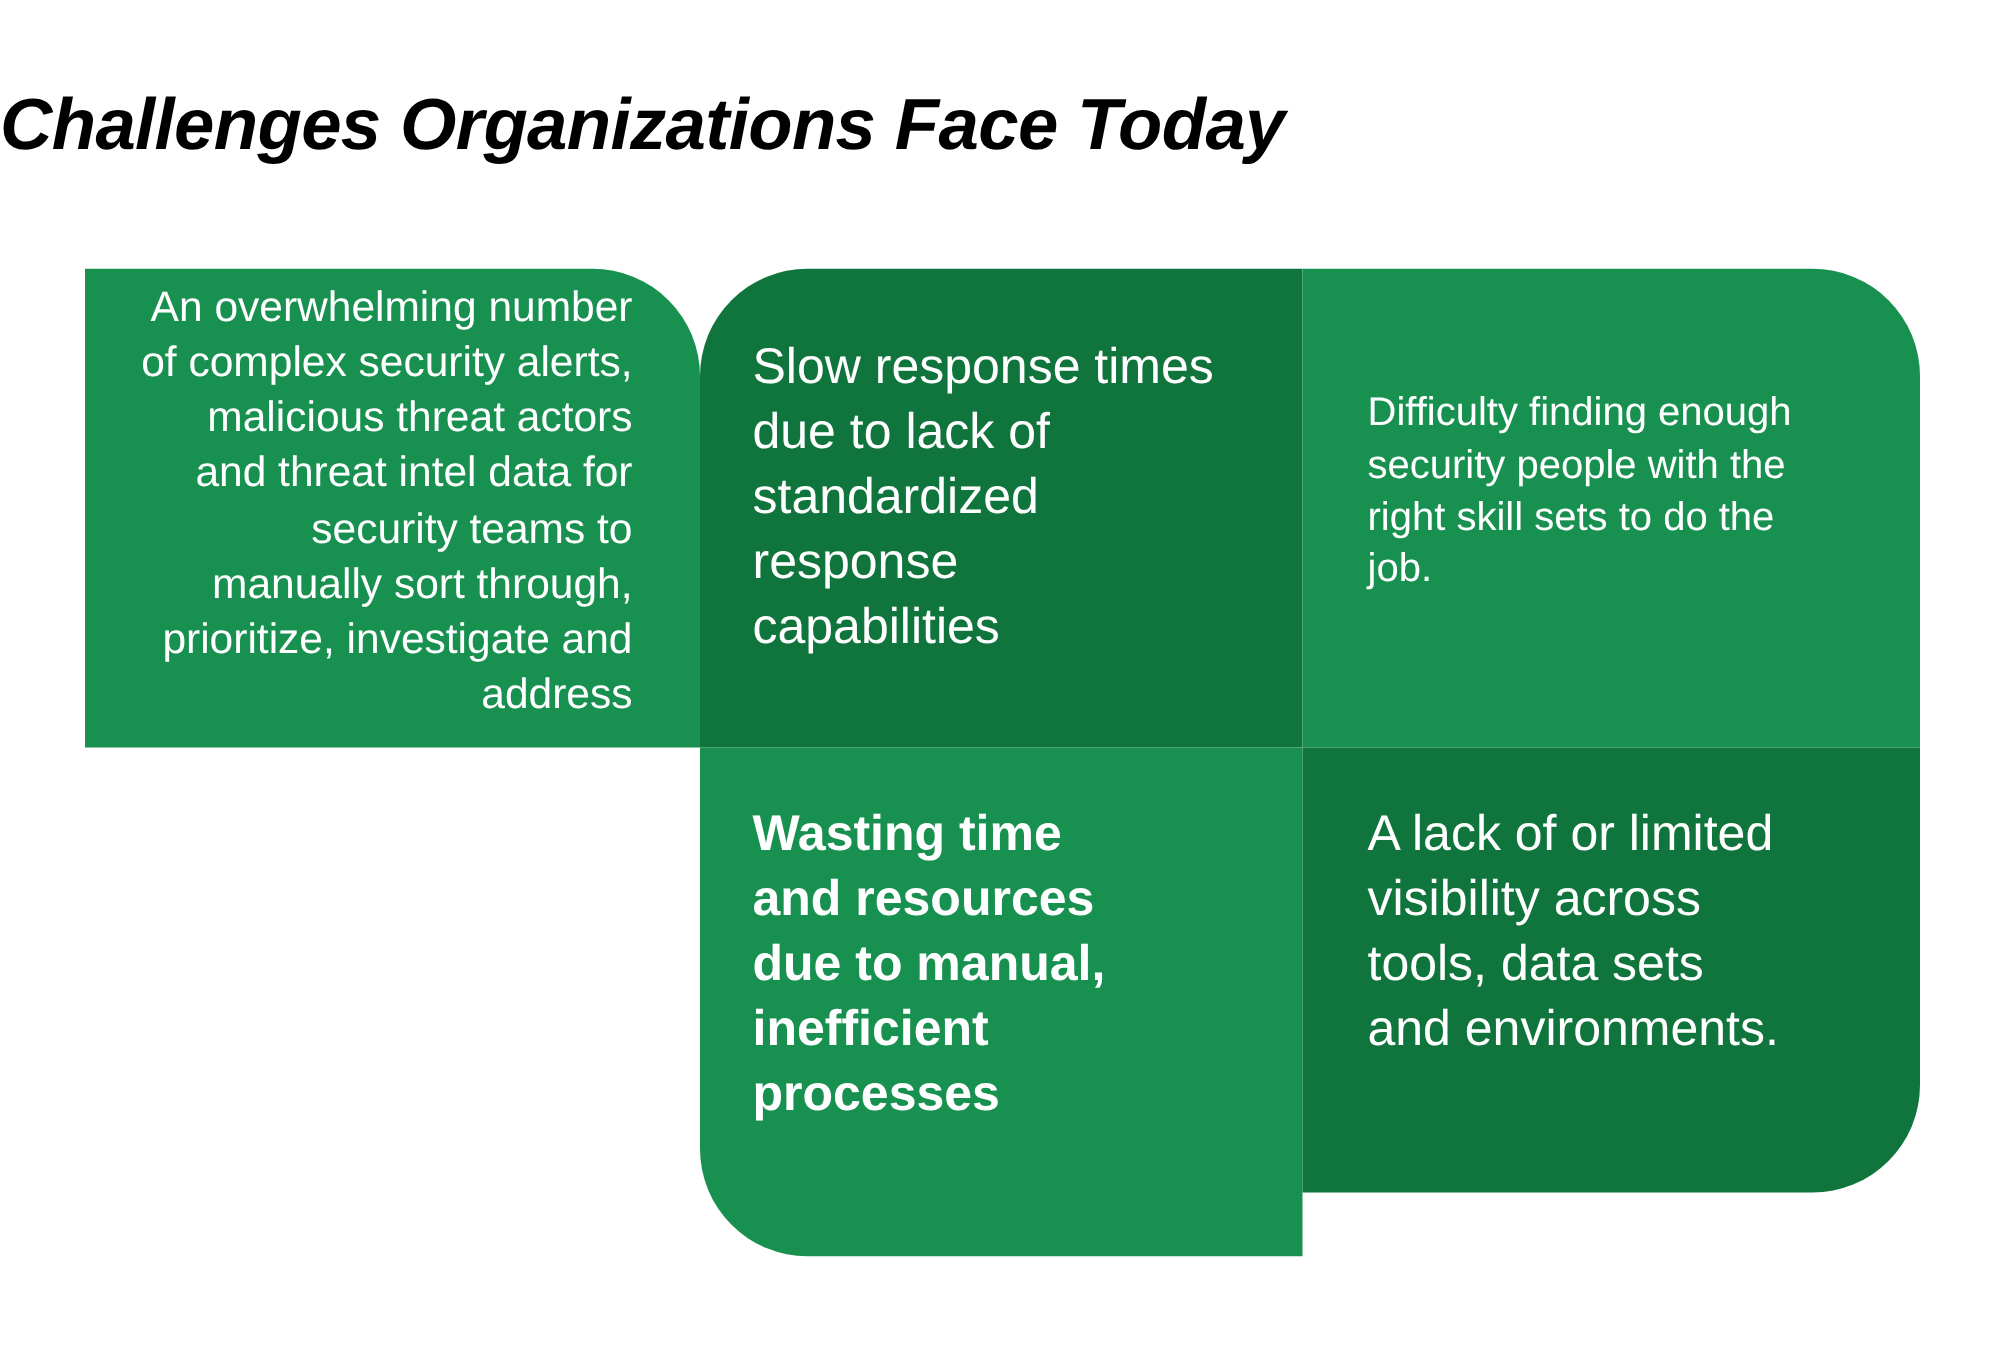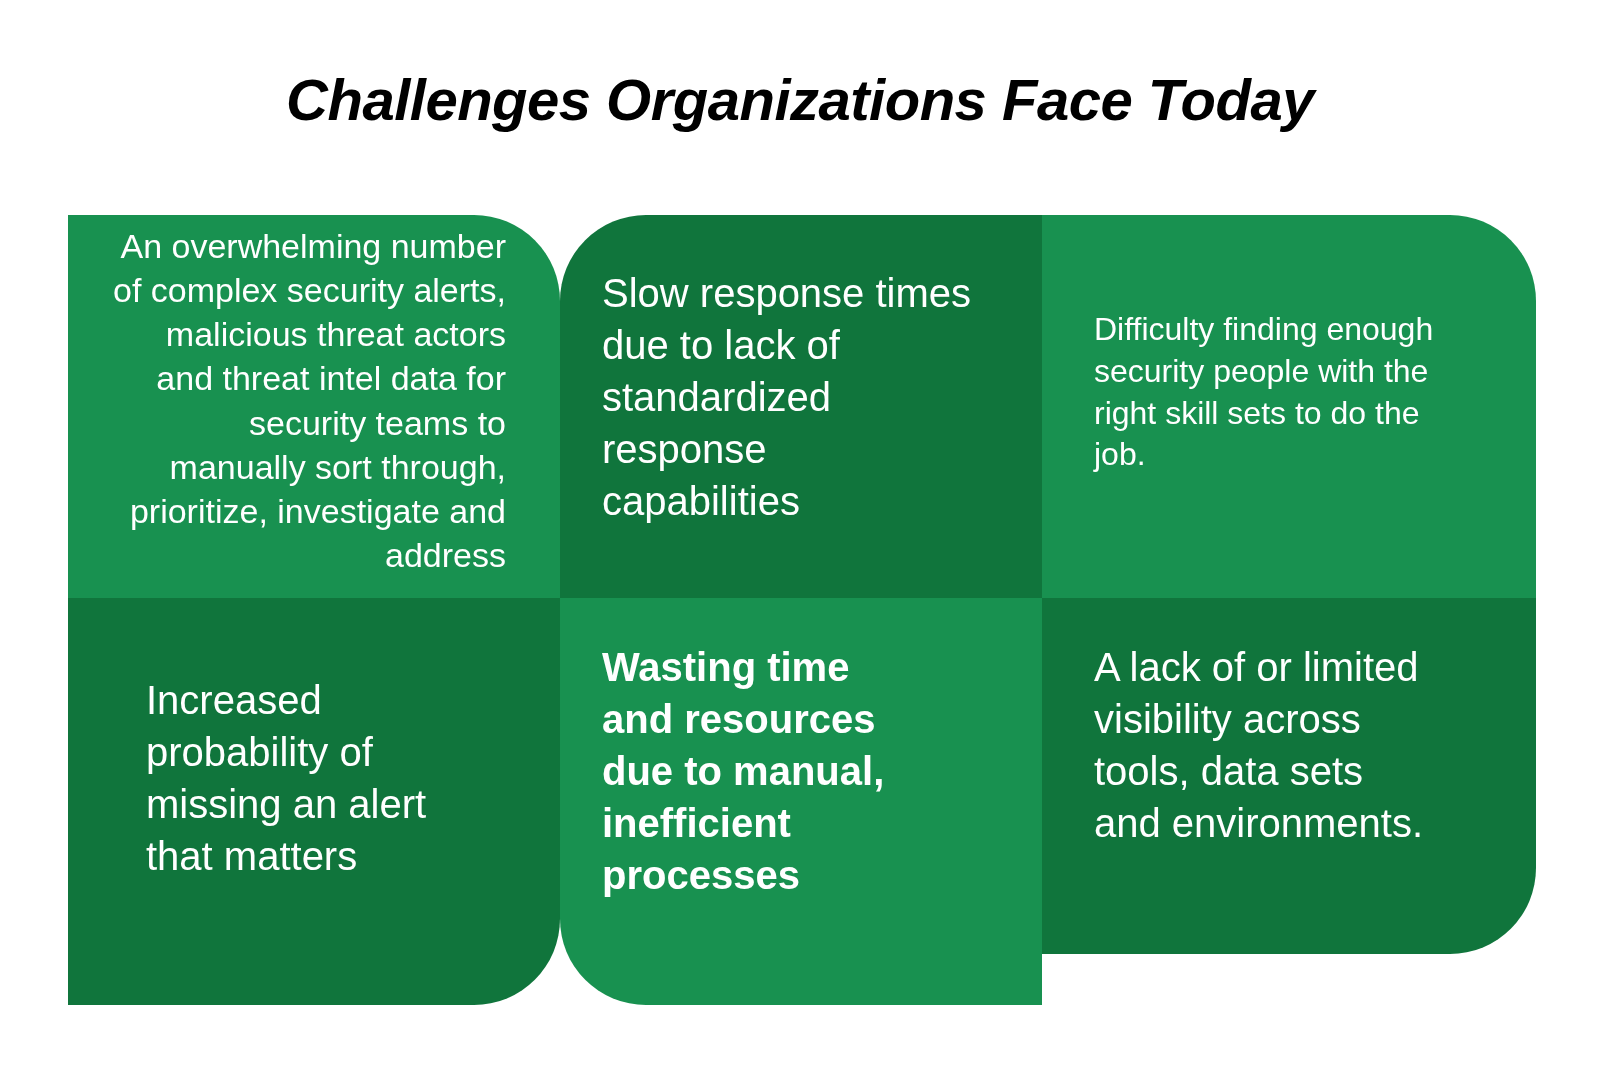--- a/index.html
+++ b/index.html
@@ -19,21 +19,21 @@
     width: 1600px;
     height: 1088px;
     background: #ffffff;
   }
 
   .page-title {
     position: absolute;
     left: 0;
     top: 66px;
     width: 1600px;
-    text-align: center;
+    text-align: left;
     font-family: "Liberation Sans", sans-serif;
     font-size: 58px;
     font-weight: 700;
     font-style: italic;
     color: #000000;
     letter-spacing: -0.5px;
     white-space: nowrap;
   }
 
   .grid {
@@ -125,23 +125,20 @@
     </div>
 
     <div class="card c2">
       <div class="card-text">Slow response times due to lack of standardized response capabilities</div>
     </div>
 
     <div class="card c3">
       <div class="card-text">Difficulty finding enough security people with the right skill sets to do the job.</div>
     </div>
 
-    <div class="card c4">
-      <div class="card-text">Increased probability of missing an alert that matters</div>
-    </div>
 
     <div class="card c5">
       <div class="card-text">Wasting time and resources due to manual, inefficient processes</div>
     </div>
 
     <div class="card c6">
       <div class="card-text">A lack of or limited visibility across tools, data sets and environments.</div>
     </div>
 
   </div>

